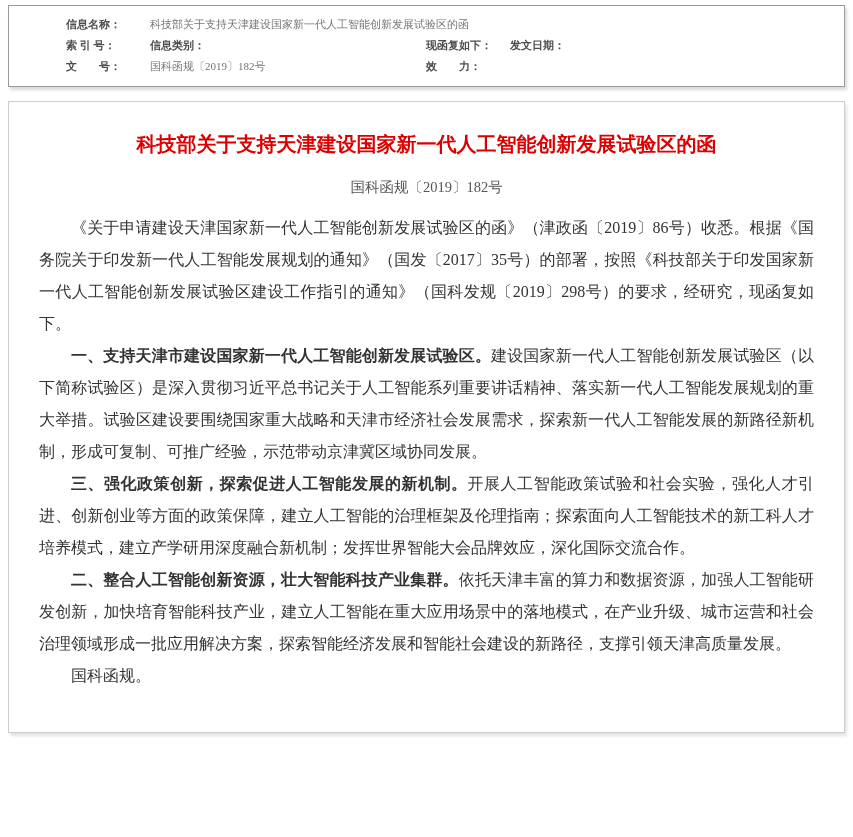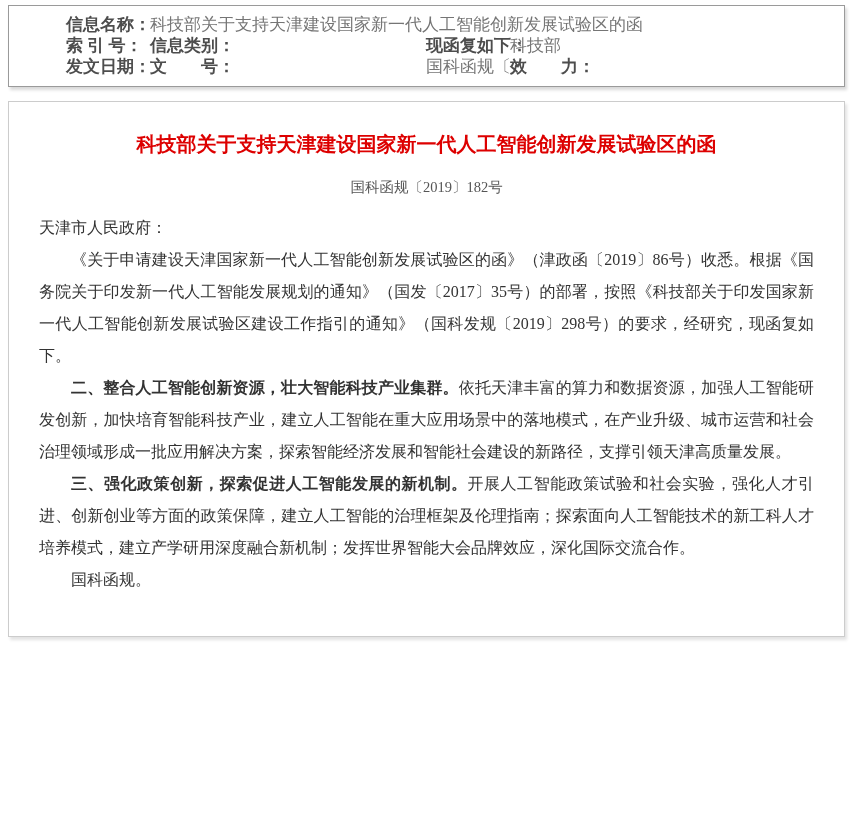--- a/index.html
+++ b/index.html
@@ -15,21 +15,21 @@
 
   
   .info-box {
     margin: 5px 8px 0 8px;
     border: 1px solid #9a9a9a;
     box-shadow: 2px 3px 3px #d9d9d9;
     background: #ffffff;
     padding: 8px 16px 9px 57px;
     display: grid;
     grid-template-columns: 84px 276px 84px 1fr;
-    font-size: 17px;
+    font-size: 11px;
     line-height: 21px;
   }
   .info-label {
     font-weight: bold;
     color: #4d4d4d;
     white-space: nowrap;
   }
   .info-value {
     color: #757575;
     white-space: nowrap;
@@ -76,40 +76,39 @@
 <body>
 
 <div class="info-box">
   <span class="info-label">信息名称：</span>
   <span class="info-value span3">科技部关于支持天津建设国家新一代人工智能创新发展试验区的函</span>
 
   <span class="info-label">索 引 号：</span>
   <span class="info-label">信息类别：</span>
 
   <span class="info-label">现函复如下：</span>
-  <span class="info-value">科技部</span>
   <span class="info-label">发文日期：</span>
 
   <span class="info-label">文　　号：</span>
   <span class="info-value">国科函规〔2019〕182号</span>
   <span class="info-label">效　　力：</span>
   <span class="info-value"></span>
 </div>
 
 <div class="doc-box">
   <h1 class="doc-title">科技部关于支持天津建设国家新一代人工智能创新发展试验区的函</h1>
   <div class="doc-number">国科函规〔2019〕182号</div>
 
   <div class="doc-body">
-    <p class="salutation">天津市人民政府：</p>
 
     <p class="para"><span class="lead"></span><span>《关于申请建设天津国家新一代人工智能创新发展试验区的函》（津政函〔2019〕86号）收悉。根据《国务院关于印发新一代人工智能发展规划的通知》（国发〔2017〕35号）的部署，按照《科技部关于印发国家新一代人工智能创新发展试验区建设工作指引的通知》（国科发规〔2019〕298号）的要求，经研究，现函复如下。</span></p>
 
+    <p class="para"><span class="lead">一、支持天津市建设国家新一代人工智能创新发展试验区。</span><span>建设国家新一代人工智能创新发展试验区（以下简称试验区）是深入贯彻习近平总书记关于人工智能系列重要讲话精神、落实新一代人工智能发展规划的重大举措。试验区建设要围绕国家重大战略和天津市经济社会发展需求，探索新一代人工智能发展的新路径新机制，形成可复制、可推广经验，示范带动京津冀区域协同发展。</span></p>
+
+    <p class="para"><span class="lead">三、强化政策创新，探索促进人工智能发展的新机制。</span><span>开展人工智能政策试验和社会实验，强化人才引进、创新创业等方面的政策保障，建立人工智能的治理框架及伦理指南；探索面向人工智能技术的新工科人才培养模式，建立产学研用深度融合新机制；发挥世界智能大会品牌效应，深化国际交流合作。</span></p>
 
     <p class="para"><span class="lead">二、整合人工智能创新资源，壮大智能科技产业集群。</span><span>依托天津丰富的算力和数据资源，加强人工智能研发创新，加快培育智能科技产业，建立人工智能在重大应用场景中的落地模式，在产业升级、城市运营和社会治理领域形成一批应用解决方案，探索智能经济发展和智能社会建设的新路径，支撑引领天津高质量发展。</span></p>
-
-    <p class="para"><span class="lead">三、强化政策创新，探索促进人工智能发展的新机制。</span><span>开展人工智能政策试验和社会实验，强化人才引进、创新创业等方面的政策保障，建立人工智能的治理框架及伦理指南；探索面向人工智能技术的新工科人才培养模式，建立产学研用深度融合新机制；发挥世界智能大会品牌效应，深化国际交流合作。</span></p>
 
 
     <p class="para"><span class="lead"></span><span>国科函规。</span></p>
   </div>
 
 </div>
 
 </body></html>

